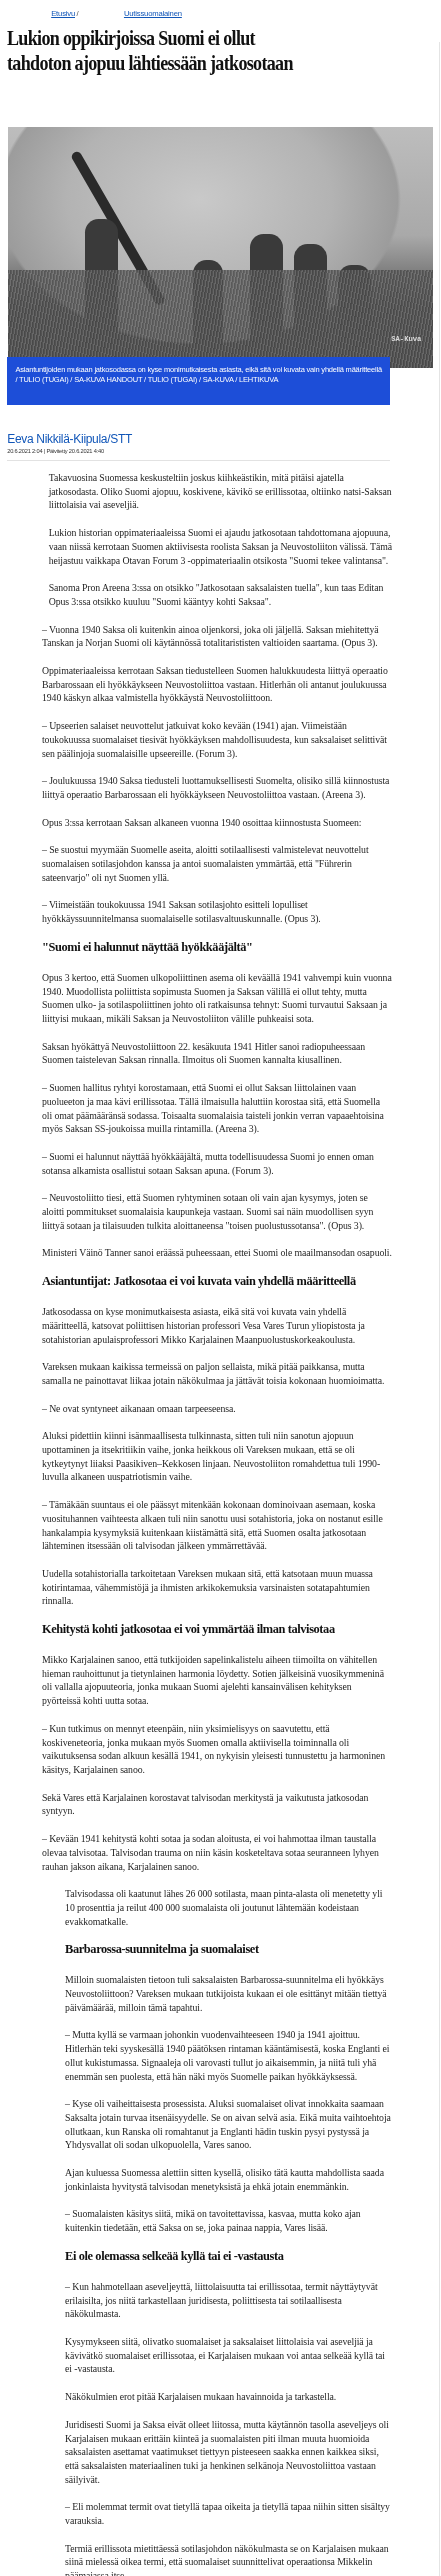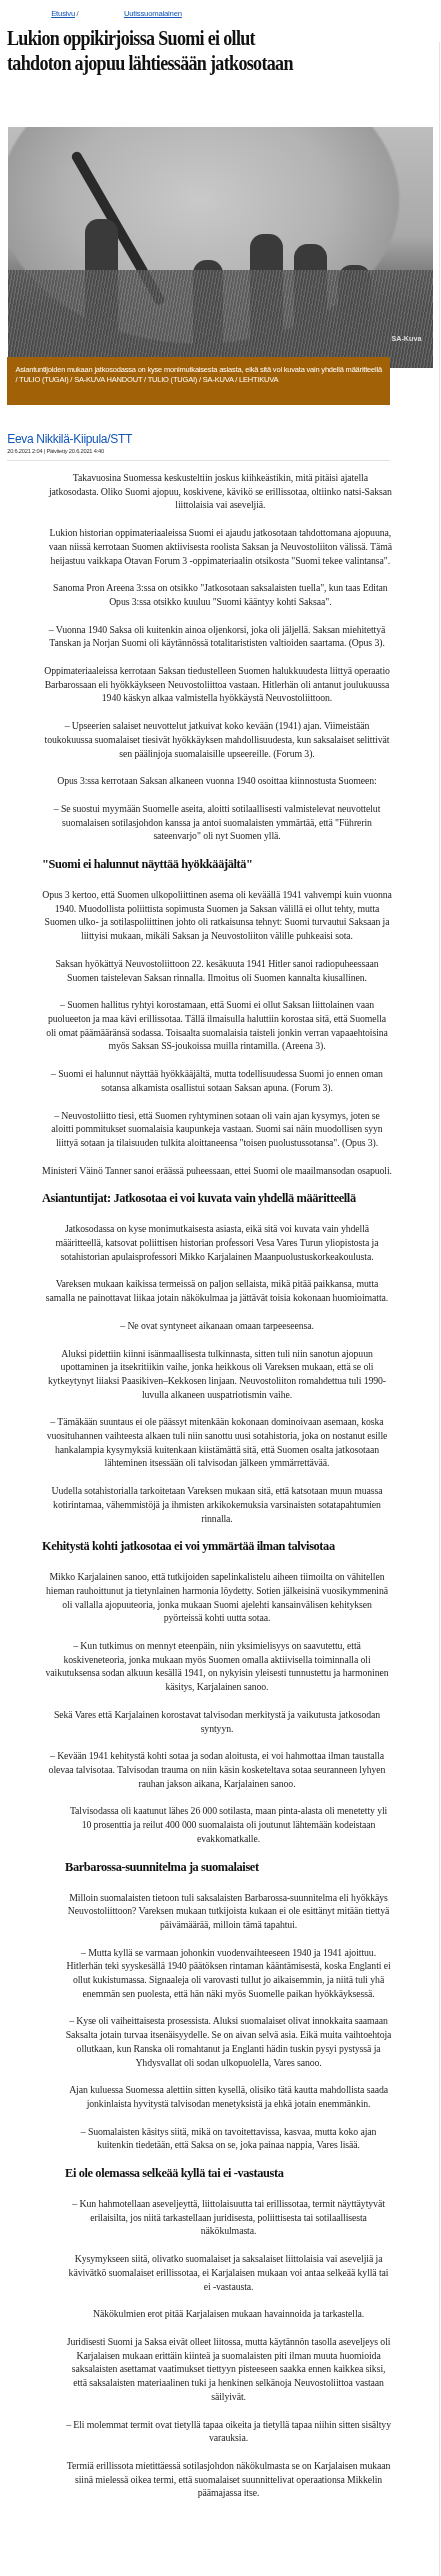--- a/index.html
+++ b/index.html
@@ -44,43 +44,43 @@
   .hero .figure {
     position: absolute; bottom: 0; width: 33px; background: #3a3a3a; border-radius: 13.4px 13.4px 0 0;
   }
   .hero .grass {
     position: absolute; left: 0; right: 0; bottom: 0; height: 98px;
     background: repeating-linear-gradient(100deg, #555 0 1px, #6e6e6e 1px 2.1px, #4a4a4a 2.1px 3.1px);
     opacity: 0.85;
   }
   .hero .watermark {
     position: absolute; right: 11.3px; bottom: 25px;
-    font-family: Liberation Sans, sans-serif;
+    font-family: Liberation Mono, monospace;
     color: #f1f1f1; font-size: 7.2px; font-weight: bold; opacity: 0.85;
   }
   .caption {
     position: absolute; left: 7.2px; top: 357px; width: 383px; height: 48px;
-    background: #a16207; color: #fff;
+    background: #1d4ed8; color: #fff;
     font-family: "Liberation Sans", "DejaVu Sans", sans-serif;
     font-size: 7.5px; line-height: 10.8px; letter-spacing: -0.2px;
     padding: 7.7px 8.2px;
   }
   .byline {
     position: absolute; left: 7.2px; top: 432px; width: 383px;
     font-family: "Liberation Sans", "DejaVu Sans", sans-serif;
   }
   .byline .author { color: #1156b8; font-size: 12px; letter-spacing: -0.3px; display: block; }
   .byline .dates { color: #333; font-size: 5.7px; letter-spacing: -0.2px; display: block; margin-top: 1.5px; }
   .byline hr { border: 0; border-top: 0.5px solid #e2e2e2; margin-top: 6.7px; }
   .article {
     position: absolute; left: 42px; top: 471px; width: 350px;
     font-family: "Liberation Serif", "DejaVu Serif", serif;
     font-size: 9.8px; line-height: 13.7px; color: #1f1f1f; letter-spacing: -0.1px;
   }
-  .article p { margin-bottom: 14px; text-align: center; }
+  .article p { margin-bottom: 14px; }
   .article p.indent { padding-left: 6.7px; }
   .article h2 {
     font-size: 12.4px; line-height: 15.5px; font-weight: bold; letter-spacing: -0.4px;
     color: #111; margin: 4.1px 0 15.5px 0;
   }
   .article .shift { padding-left: 3.1px; margin-left: 20px; }
 </style>
 </head>
 <body>
 
@@ -111,22 +111,24 @@
   <hr>
 </div>
 
 <div class="article" id="article-body">
     <p class="indent">Takavuosina Suomessa keskusteltiin joskus kiihkeästikin, mitä pitäisi ajatella jatkosodasta. Oliko Suomi ajopuu, koskivene, kävikö se erillissotaa, oltiinko natsi-Saksan liittolaisia vai aseveljiä.</p>
     <p class="indent">Lukion historian oppimateriaaleissa Suomi ei ajaudu jatkosotaan tahdottomana ajopuuna, vaan niissä kerrotaan Suomen aktiivisesta roolista Saksan ja Neuvostoliiton välissä. Tämä heijastuu vaikkapa Otavan Forum 3 -oppimateriaalin otsikosta "Suomi tekee valintansa".</p>
     <p class="indent">Sanoma Pron Areena 3:ssa on otsikko "Jatkosotaan saksalaisten tuella", kun taas Editan Opus 3:ssa otsikko kuuluu "Suomi kääntyy kohti Saksaa".</p>
     <p>– Vuonna 1940 Saksa oli kuitenkin ainoa oljenkorsi, joka oli jäljellä. Saksan miehitettyä Tanskan ja Norjan Suomi oli käytännössä totalitarististen valtioiden saartama. (Opus 3).</p>
     <p>Oppimateriaaleissa kerrotaan Saksan tiedustelleen Suomen halukkuudesta liittyä operaatio Barbarossaan eli hyökkäykseen Neuvostoliittoa vastaan. Hitlerhän oli antanut joulukuussa 1940 käskyn alkaa valmistella hyökkäystä Neuvostoliittoon.</p>
     <p>– Upseerien salaiset neuvottelut jatkuivat koko kevään (1941) ajan. Viimeistään toukokuussa suomalaiset tiesivät hyökkäyksen mahdollisuudesta, kun saksalaiset selittivät sen päälinjoja suomalaisille upseereille. (Forum 3).</p>
+    <p>– Joulukuussa 1940 Saksa tiedusteli luottamuksellisesti Suomelta, olisiko sillä kiinnostusta liittyä operaatio Barbarossaan eli hyökkäykseen Neuvostoliittoa vastaan. (Areena 3).</p>
     <p>Opus 3:ssa kerrotaan Saksan alkaneen vuonna 1940 osoittaa kiinnostusta Suomeen:</p>
     <p>– Se suostui myymään Suomelle aseita, aloitti sotilaallisesti valmistelevat neuvottelut suomalaisen sotilasjohdon kanssa ja antoi suomalaisten ymmärtää, että "Führerin sateenvarjo" oli nyt Suomen yllä.</p>
+    <p>– Viimeistään toukokuussa 1941 Saksan sotilasjohto esitteli lopulliset hyökkäyssuunnitelmansa suomalaiselle sotilasvaltuuskunnalle. (Opus 3).</p>
     <h2>"Suomi ei halunnut näyttää hyökkääjältä"</h2>
     <p>Opus 3 kertoo, että Suomen ulkopoliittinen asema oli keväällä 1941 vahvempi kuin vuonna 1940. Muodollista poliittista sopimusta Suomen ja Saksan välillä ei ollut tehty, mutta Suomen ulko- ja sotilaspoliittinen johto oli ratkaisunsa tehnyt: Suomi turvautui Saksaan ja liittyisi mukaan, mikäli Saksan ja Neuvostoliiton välille puhkeaisi sota.</p>
     <p>Saksan hyökättyä Neuvostoliittoon 22. kesäkuuta 1941 Hitler sanoi radiopuheessaan Suomen taistelevan Saksan rinnalla. Ilmoitus oli Suomen kannalta kiusallinen.</p>
     <p>– Suomen hallitus ryhtyi korostamaan, että Suomi ei ollut Saksan liittolainen vaan puolueeton ja maa kävi erillissotaa. Tällä ilmaisulla haluttiin korostaa sitä, että Suomella oli omat päämääränsä sodassa. Toisaalta suomalaisia taisteli jonkin verran vapaaehtoisina myös Saksan SS-joukoissa muilla rintamilla. (Areena 3).</p>
     <p>– Suomi ei halunnut näyttää hyökkääjältä, mutta todellisuudessa Suomi jo ennen oman sotansa alkamista osallistui sotaan Saksan apuna. (Forum 3).</p>
     <p>– Neuvostoliitto tiesi, että Suomen ryhtyminen sotaan oli vain ajan kysymys, joten se aloitti pommitukset suomalaisia kaupunkeja vastaan. Suomi sai näin muodollisen syyn liittyä sotaan ja tilaisuuden tulkita aloittaneensa "toisen puolustussotansa". (Opus 3).</p>
     <p>Ministeri Väinö Tanner sanoi eräässä puheessaan, ettei Suomi ole maailmansodan osapuoli.</p>
     <h2>Asiantuntijat: Jatkosotaa ei voi kuvata vain yhdellä määritteellä</h2>
     <p>Jatkosodassa on kyse monimutkaisesta asiasta, eikä sitä voi kuvata vain yhdellä määritteellä, katsovat poliittisen historian professori Vesa Vares Turun yliopistosta ja sotahistorian apulaisprofessori Mikko Karjalainen Maanpuolustuskorkeakoulusta.</p>
     <p>Vareksen mukaan kaikissa termeissä on paljon sellaista, mikä pitää paikkansa, mutta samalla ne painottavat liikaa jotain näkökulmaa ja jättävät toisia kokonaan huomioimatta.</p>

